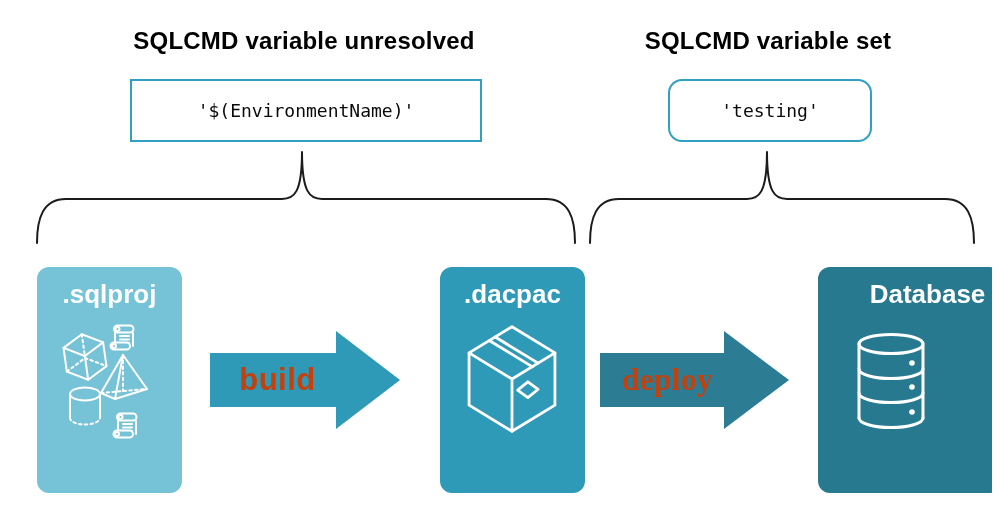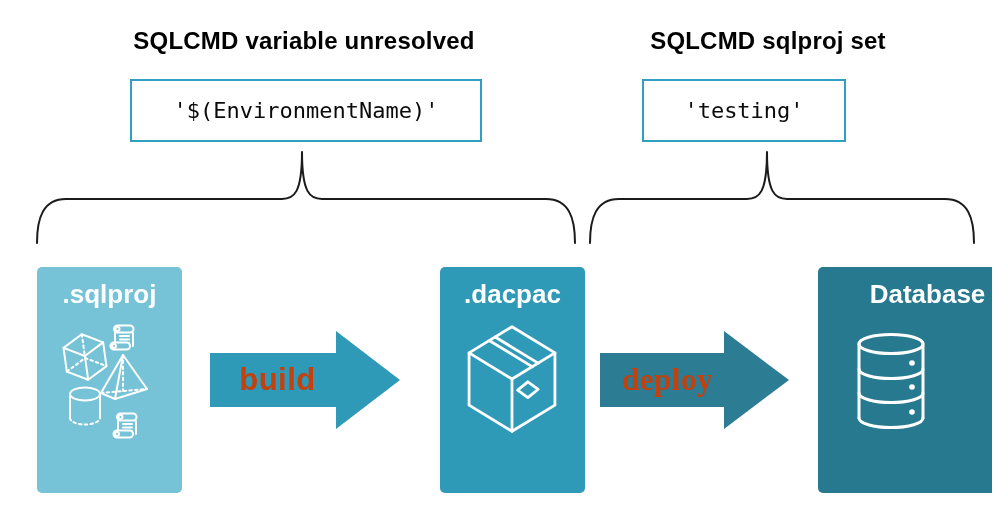--- a/index.html
+++ b/index.html
@@ -9,30 +9,30 @@
   }
   .heading{
     position:absolute;top:27px;width:400px;text-align:center;
     font-size:24px;font-weight:700;color:#000;letter-spacing:.2px;
   }
   #heading-left{left:104px;}
   #heading-right{left:568px;}
   .codebox{
     position:absolute;top:79px;height:59px;border:2.5px solid #2FA0C2;
     display:flex;align-items:center;justify-content:center;
-    font-family:"DejaVu Sans Mono",monospace;font-size:22px;color:#0a0a0a;
+    font-family:"DejaVu Sans Mono",monospace;font-size:18px;color:#0a0a0a;
     background:#fff;box-sizing:content-box;
   }
   #codebox-left{left:130px;width:348px;}
-  #codebox-right{left:642px;width:200px;}
+  #codebox-right{left:668px;width:200px;border-radius:14px;}
   .brace{position:absolute;top:146px;}
   #brace-left{left:36px;}
   #brace-right{left:589px;}
   .card{
-    position:absolute;top:267px;width:145px;height:226px;border-radius:5px;
+    position:absolute;top:267px;width:145px;height:226px;border-radius:12px;
   }
   #card-sqlproj{left:37px;background:#76C3D7;}
   #card-dacpac{left:440px;background:#2F9AB8;}
   #card-database{left:818px;width:147px;background:#26798F;padding-left:36px;}
   .card-label{
     margin-top:12px;text-align:center;color:#fff;font-weight:700;font-size:26px;
   }
   .card-icon{position:absolute;}
   #sqlproj-icons{left:20px;top:52px;}
   #dacpac-icon{left:16px;top:54px;}
@@ -47,21 +47,21 @@
   }
   #arrow-build-label{left:210px;}
   #arrow-deploy-label{left:600px;font-family:Liberation Serif, serif;}
 </style>
 </head>
 <body>
 
 <div id="stage">
 
   <div id="heading-left" class="heading">SQLCMD variable unresolved</div>
-  <div id="heading-right" class="heading">SQLCMD sqlproj set</div>
+  <div id="heading-right" class="heading">SQLCMD variable set</div>
 
   <div id="codebox-left" class="codebox">
     <span>'$(EnvironmentName)'</span>
   </div>
   <div id="codebox-right" class="codebox">
     <span>'testing'</span>
   </div>
 
   <svg id="brace-left" class="brace" width="540" height="100" viewBox="0 0 540 100">
     <path d="M1,97 C1,72 7,53 30,53 L246,53 C258,53 266,47 266,6 C266,47 274,53 286,53 L510,53 C533,53 539,72 539,97" fill="none" stroke="#1B1B1B" stroke-width="2" stroke-linecap="round" stroke-linejoin="round"></path>

